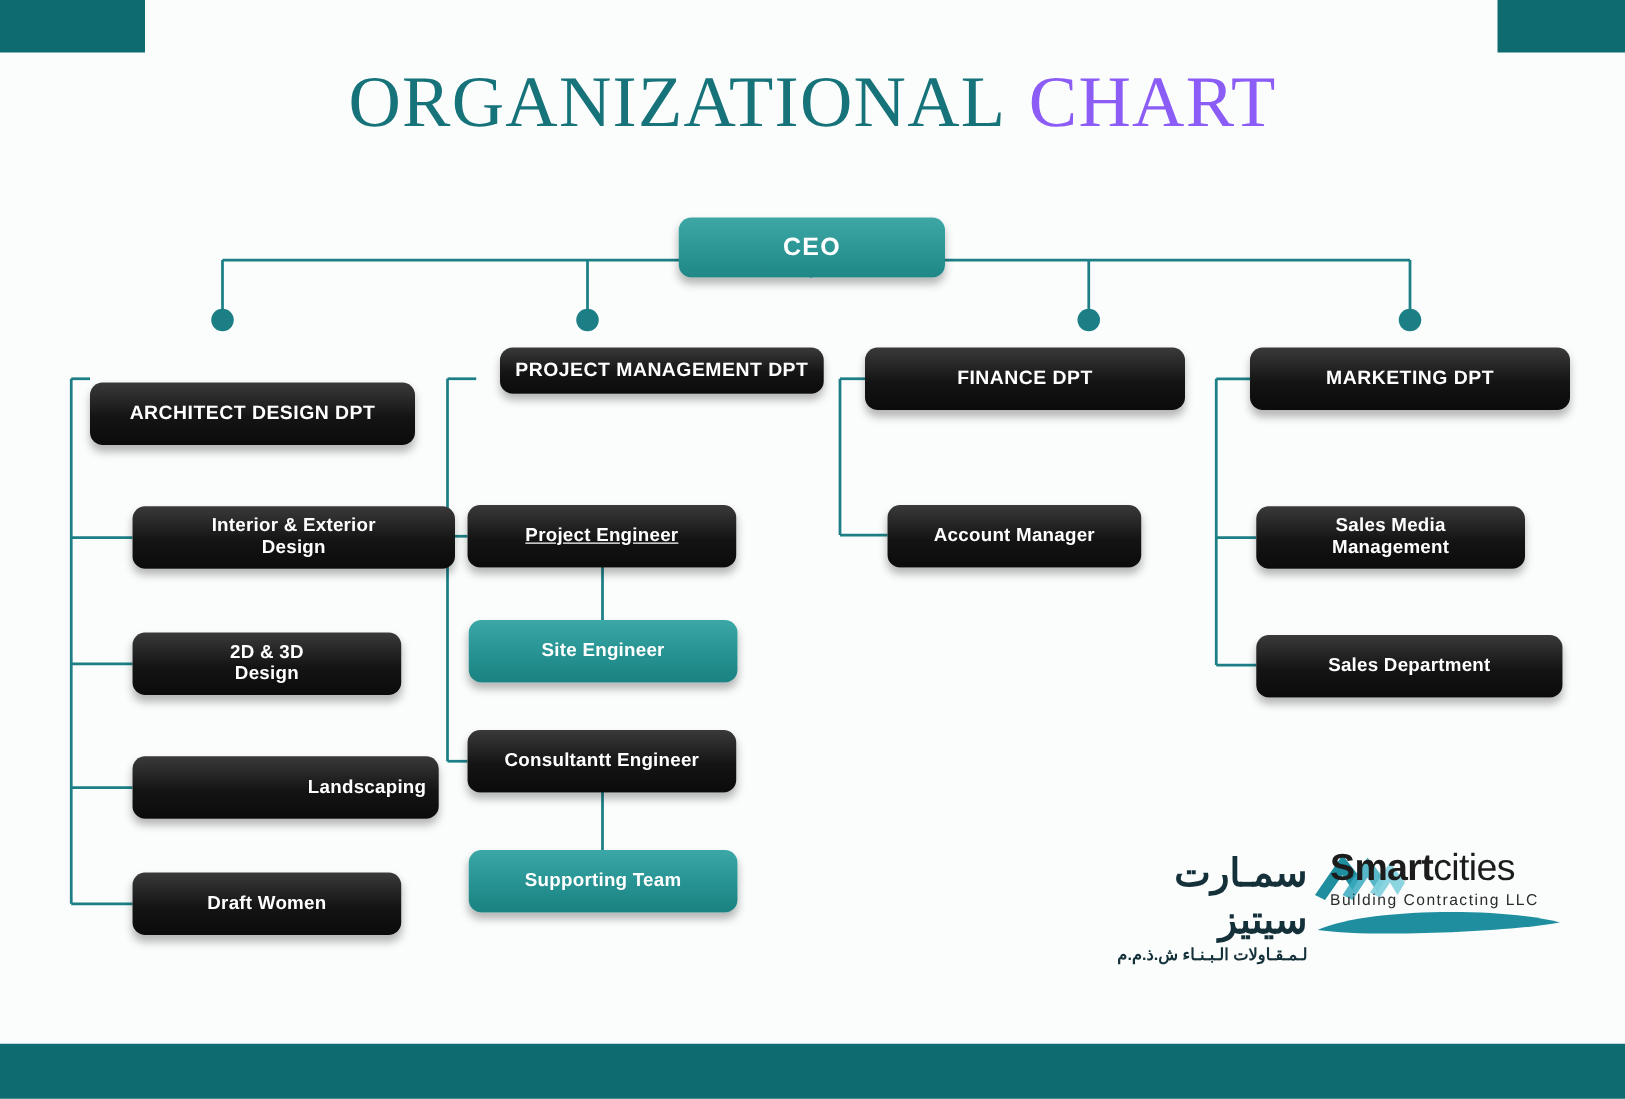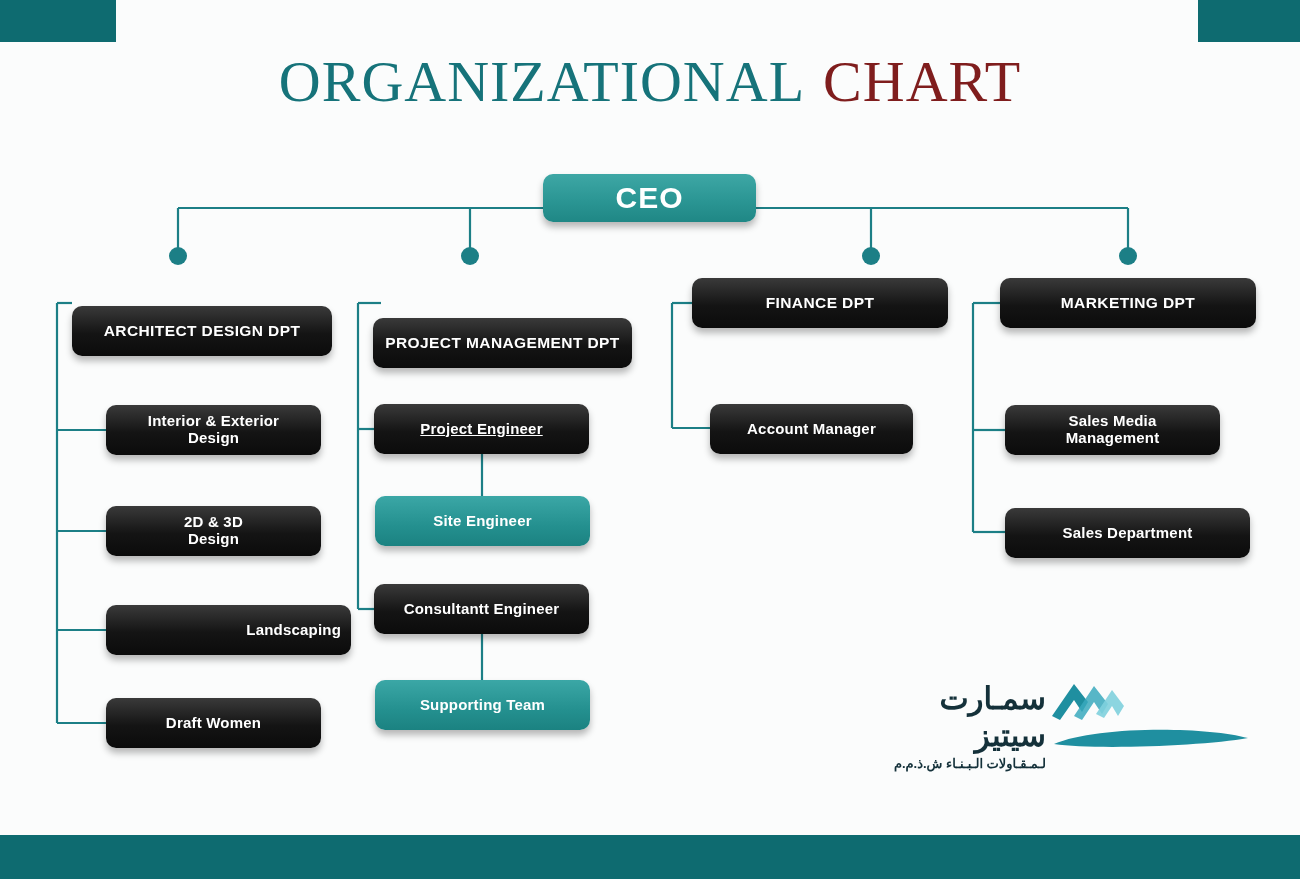--- a/index.html
+++ b/index.html
@@ -35,21 +35,21 @@
     top: 48px;
     left: 0;
     width: 100%;
     text-align: center;
     font-family: "Liberation Serif", serif;
     font-size: 58px;
     letter-spacing: 1px;
     white-space: nowrap;
   }
   .title .t1 { color: #16737a; }
-  .title .t2 { color: #7f1d1d; margin-left: 18px; }
+  .title .t2 { color: #8b5cf6; margin-left: 18px; }
 
   
   svg.wires {
     position: absolute;
     left: 0; top: 0;
     width: 1300px;
     height: 879px;
     pointer-events: none;
   }
 
@@ -67,21 +67,21 @@
     box-shadow: 0 5px 7px rgba(0,0,0,0.28);
   }
   .node.dark {
     background: linear-gradient(180deg, #3a3a3a 0%, #141414 55%, #0b0b0b 100%);
   }
   .node.teal {
     background: linear-gradient(180deg, #3ba7a6 0%, #24908f 60%, #1b8281 100%);
   }
   .node.ceo {
     background: linear-gradient(180deg, #3ea7a5 0%, #2b9694 55%, #1f8785 100%);
-    font-size: 30px;
+    font-size: 20px;
     font-weight: 700;
     letter-spacing: 1px;
   }
   .node.dpt {
     font-size: 15.5px;
     font-weight: 700;
     letter-spacing: 0.4px;
   }
   .node.sub {
     font-size: 15px;
@@ -190,31 +190,31 @@
   </g>
 </svg>
 
 <div class="node ceo" style="left:543px; top:174px; width:213px; height:48px;">
   <span class="label">CEO</span>
 </div>
 
 <div class="node dark dpt" style="left:72px; top:278px; width:260px; height:50px;margin-top:28px;">
   <span class="label">ARCHITECT DESIGN DPT</span>
 </div>
-<div class="node dark dpt" style="left:373px; top:278px; width:259px; height:50px;margin-top:40px;">
+<div class="node dark dpt" style="left:400px; top:278px; width:259px; height:37px;">
   <span class="label">PROJECT MANAGEMENT DPT</span>
 </div>
 <div class="node dark dpt" style="left:692px; top:278px; width:256px; height:50px;">
   <span class="label">FINANCE DPT</span>
 </div>
 <div class="node dark dpt" style="left:1000px; top:278px; width:256px; height:50px;">
   <span class="label">MARKETING DPT</span>
 </div>
 
-<div class="node dark sub" style="left:106px; top:405px; width:215px; height:50px;">
+<div class="node dark sub" style="left:106px; top:405px; width:258px; height:50px;">
   <span class="label"><span>Interior &amp; Exterior</span><br><span>Design</span></span>
 </div>
 <div class="node dark sub" style="left:106px; top:506px; width:215px; height:50px;">
   <span class="label"><span>2D &amp; 3D</span><br><span>Design</span></span>
 </div>
 <div class="node dark sub" style="left:106px; top:605px; width:245px; height:50px;justify-content:flex-end;">
   <span class="label">Landscaping</span>
 </div>
 <div class="node dark sub" style="left:106px; top:698px; width:215px; height:50px;">
   <span class="label">Draft Women</span>
@@ -250,13 +250,17 @@
     <div class="ar2">لـمـقـاولات الـبـنـاء ش.ذ.م.م</div>
   </div>
   <svg class="logo-mark" width="78" height="52" viewBox="0 0 78 52">
     <path d="M4 44 L26 12 L40 30 L34 40 L26 28 L12 48 Z" fill="#1f8fa0"></path>
     <path d="M26 44 L46 14 L60 32 L54 42 L46 30 L34 48 Z" fill="#3aa9bd" opacity="0.85"></path>
     <path d="M48 42 L64 18 L76 34 L70 44 L64 34 L56 46 Z" fill="#7fd0dd" opacity="0.9"></path>
   </svg>
   <svg class="logo-swoosh" width="196" height="26" viewBox="0 0 196 26">
     <path d="M0 20 C40 2, 150 2, 194 14 C150 22, 40 26, 0 20 Z" fill="#1f8fa0"></path>
   </svg>
+  <div class="logo-en">
+    <div class="en1"><span class="c1">Smart</span><span class="c2">cities</span></div>
+    <div class="en2">Building Contracting LLC</div>
+  </div>
 </div>
 
 </body></html>

